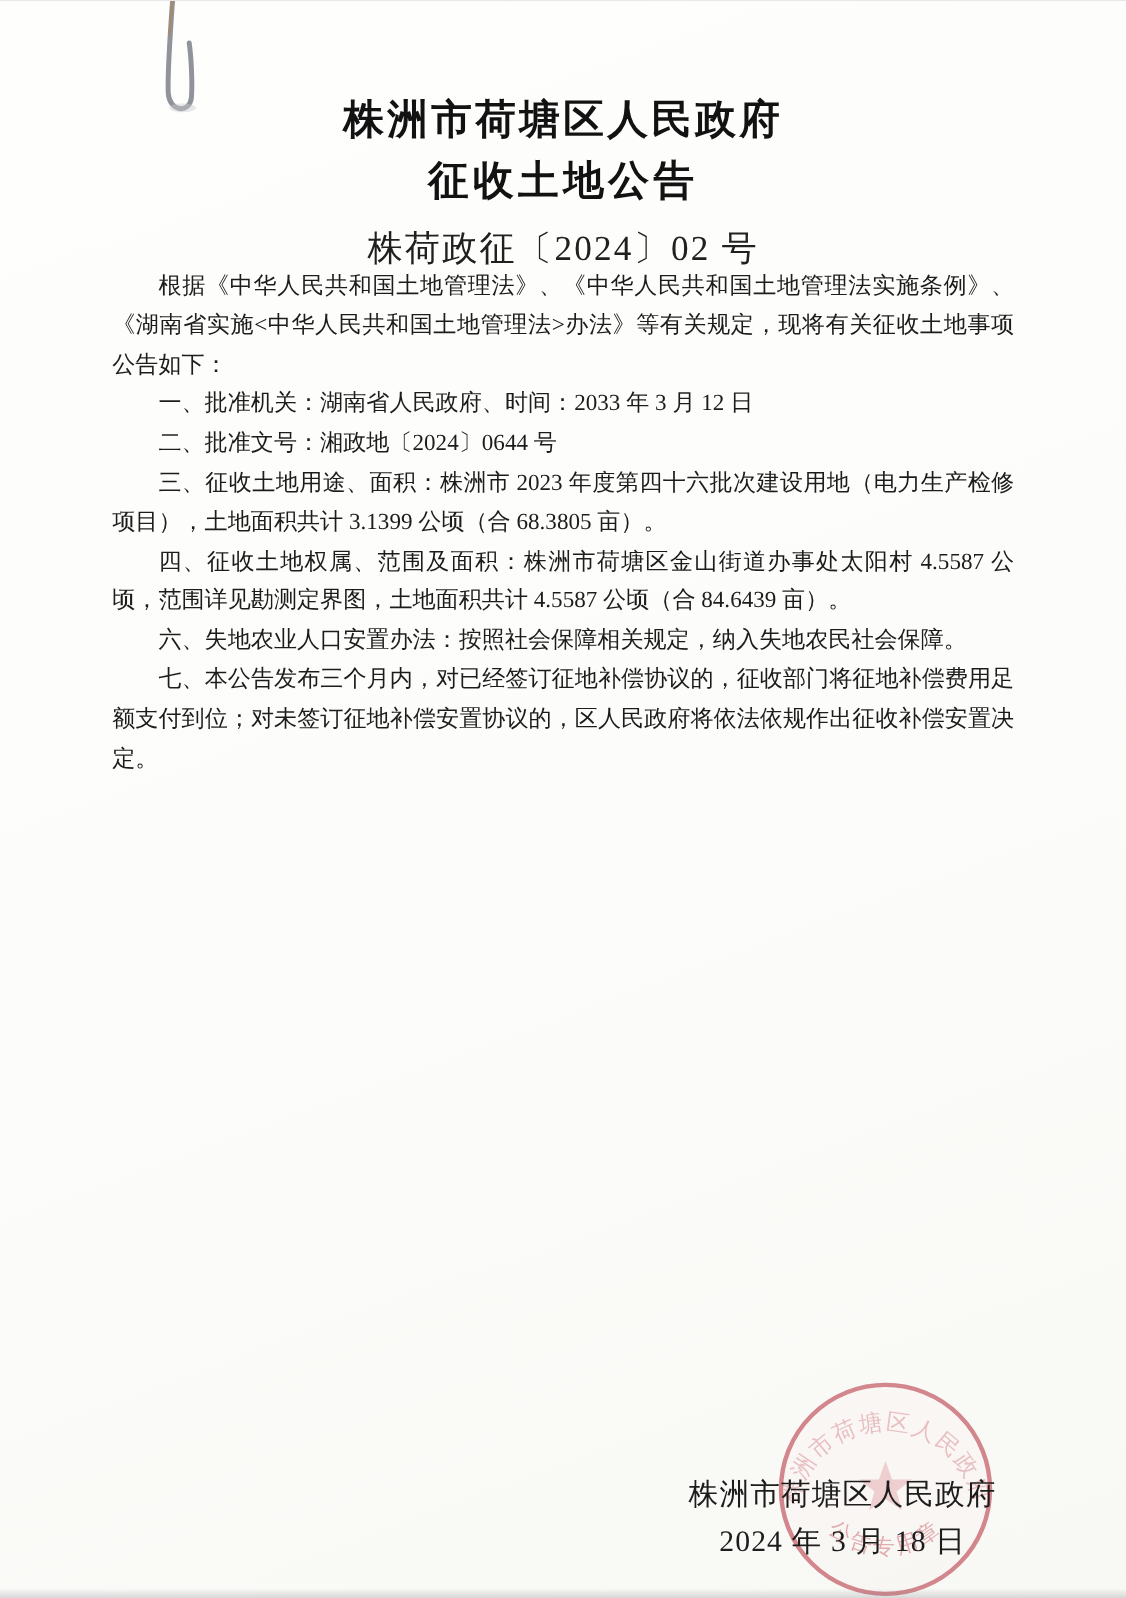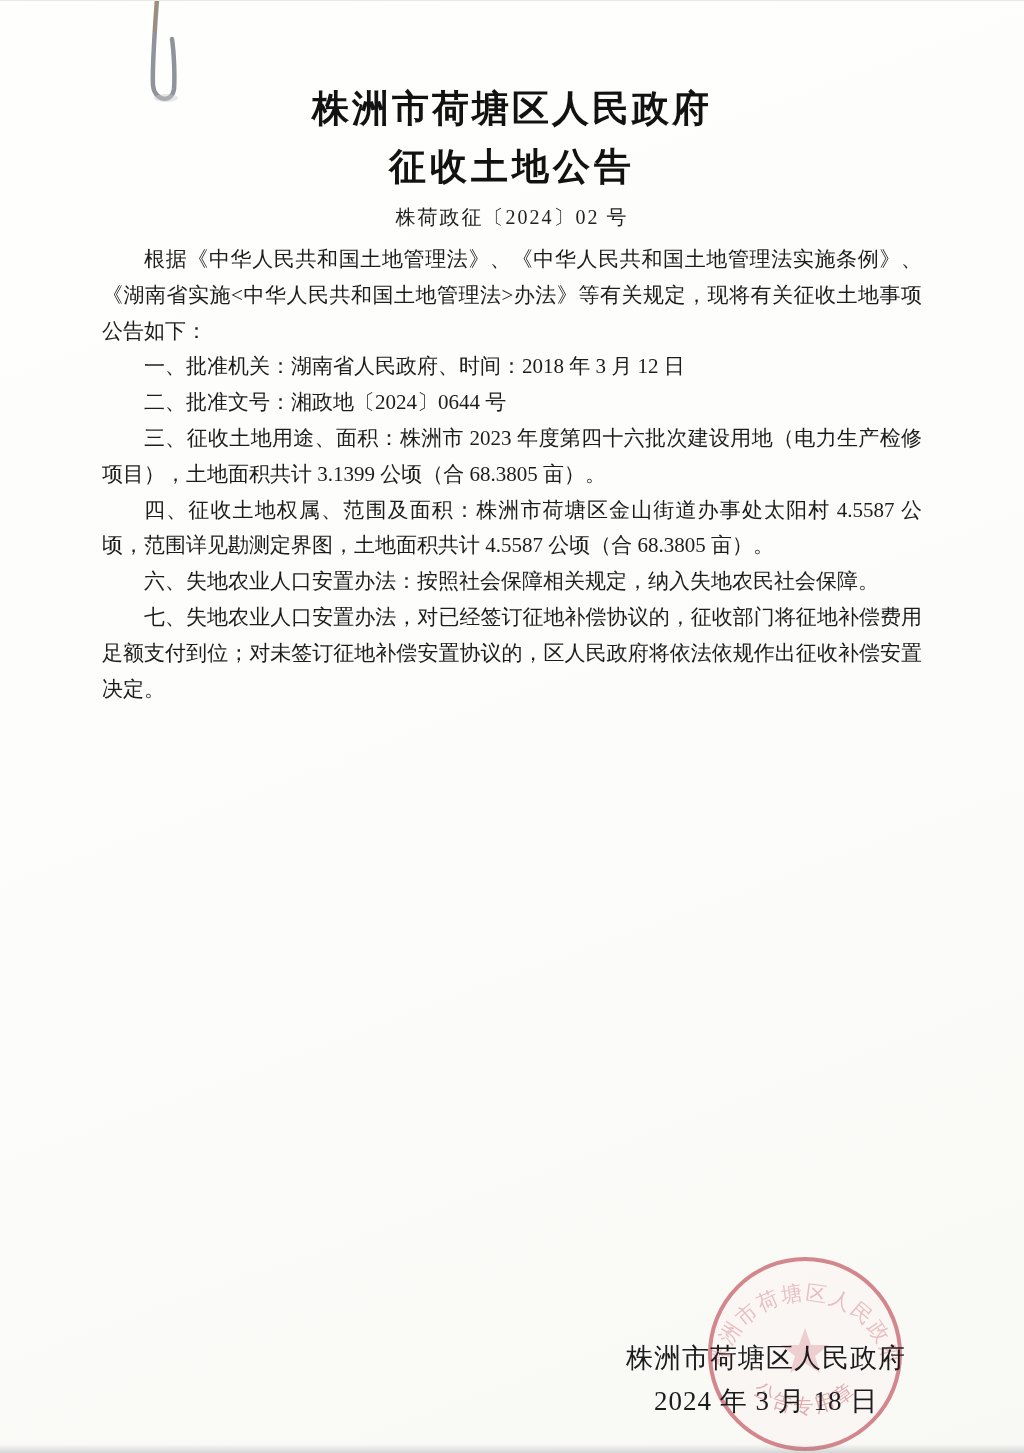--- a/index.html
+++ b/index.html
@@ -28,35 +28,35 @@
     letter-spacing: 3px;
     color: #121212;
     line-height: 1.2;
   }
   .doc-subtitle {
     position: absolute;
     top: 144px;
     left: 0;
     width: 100%;
     text-align: center;
-    font-family: Liberation Serif, serif;
+    font-family: Liberation Mono, monospace;
     font-weight: 700;
     font-size: 37px;
     letter-spacing: 4px;
     color: #121212;
     line-height: 1.2;
   }
   .doc-number {
     position: absolute;
     top: 203px;
     left: 0;
     width: 100%;
     text-align: center;
     font-family: "Liberation Serif", "DejaVu Serif", serif;
-    font-size: 20px;
+    font-size: 32px;
     letter-spacing: 2px;
     color: #20201f;
   }
   .body-text {
     position: absolute;
     top: 241px;
     left: 102px;
     width: 820px;
     font-family: "Liberation Serif", "DejaVu Serif", serif;
     font-size: 21px;
@@ -120,26 +120,26 @@
     <path d="M 31,2 C 30,12 29,22 28,34" fill="none" stroke="#b9843f" stroke-width="2" stroke-linecap="round" opacity="0.6"></path>
     <ellipse cx="40" cy="101" rx="12" ry="4" fill="#c9cbce" opacity="0.45"></ellipse>
   </svg>
 
   <div class="doc-title">株洲市荷塘区人民政府</div>
   <div class="doc-subtitle">征收土地公告</div>
   <div class="doc-number">株荷政征〔2024〕02 号</div>
 
   <div class="body-text">
     <p>根据《中华人民共和国土地管理法》、《中华人民共和国土地管理法实施条例》、《湖南省实施&lt;中华人民共和国土地管理法&gt;办法》等有关规定，现将有关征收土地事项公告如下：</p>
-    <p>一、批准机关：湖南省人民政府、时间：2018 年 3 月 12 日</p>
+    <p>一、批准机关：湖南省人民政府、时间：2033 年 3 月 12 日</p>
     <p>二、批准文号：湘政地〔2024〕0644 号</p>
     <p>三、征收土地用途、面积：株洲市 2023 年度第四十六批次建设用地（电力生产检修项目），土地面积共计 3.1399 公顷（合 68.3805 亩）。</p>
-    <p>四、征收土地权属、范围及面积：株洲市荷塘区金山街道办事处太阳村 4.5587 公顷，范围详见勘测定界图，土地面积共计 4.5587 公顷（合 68.3805 亩）。</p>
+    <p>四、征收土地权属、范围及面积：株洲市荷塘区金山街道办事处太阳村 4.5587 公顷，范围详见勘测定界图，土地面积共计 4.5587 公顷（合 84.6439 亩）。</p>
     <p>六、失地农业人口安置办法：按照社会保障相关规定，纳入失地农民社会保障。</p>
-    <p>七、失地农业人口安置办法，对已经签订征地补偿协议的，征收部门将征地补偿费用足额支付到位；对未签订征地补偿安置协议的，区人民政府将依法依规作出征收补偿安置决定。</p>
+    <p>七、本公告发布三个月内，对已经签订征地补偿协议的，征收部门将征地补偿费用足额支付到位；对未签订征地补偿安置协议的，区人民政府将依法依规作出征收补偿安置决定。</p>
   </div>
 
   <svg class="seal" viewBox="0 0 204 204" xmlns="http://www.w3.org/2000/svg" aria-hidden="true">
     <defs>
       <path id="sealArcTop" d="M 22,112 A 82,82 0 0 1 182,112" fill="none"></path>
       <path id="sealArcBottom" d="M 42,130 A 74,74 0 0 0 162,130" fill="none"></path>
     </defs>
     <circle cx="102" cy="102" r="95" fill="rgba(255,225,228,0.10)" stroke="rgba(191,77,88,0.72)" stroke-width="4"></circle>
     <polygon points="102,76 108,93 126,93 112,104 117,121 102,111 87,121 92,104 78,93 96,93" fill="rgba(205,100,110,0.30)"></polygon>
     <text font-family="Liberation Serif, DejaVu Serif, serif" font-size="21" fill="rgba(203,96,106,0.40)" letter-spacing="2">

